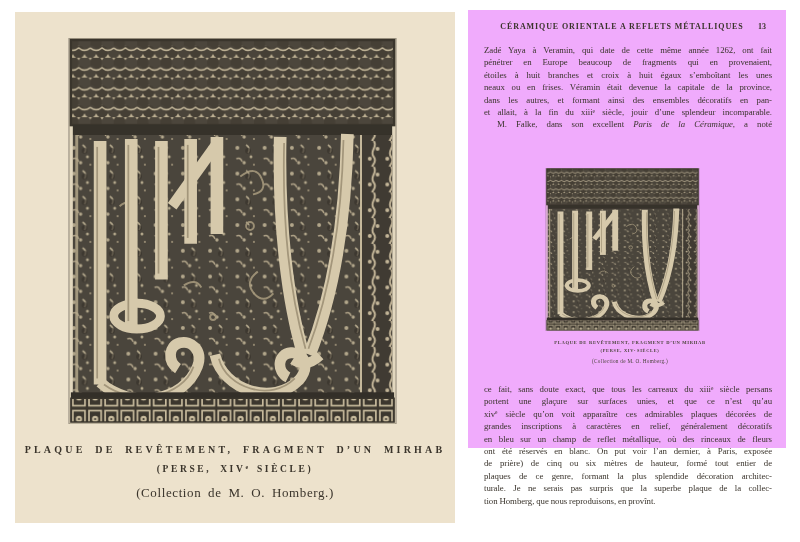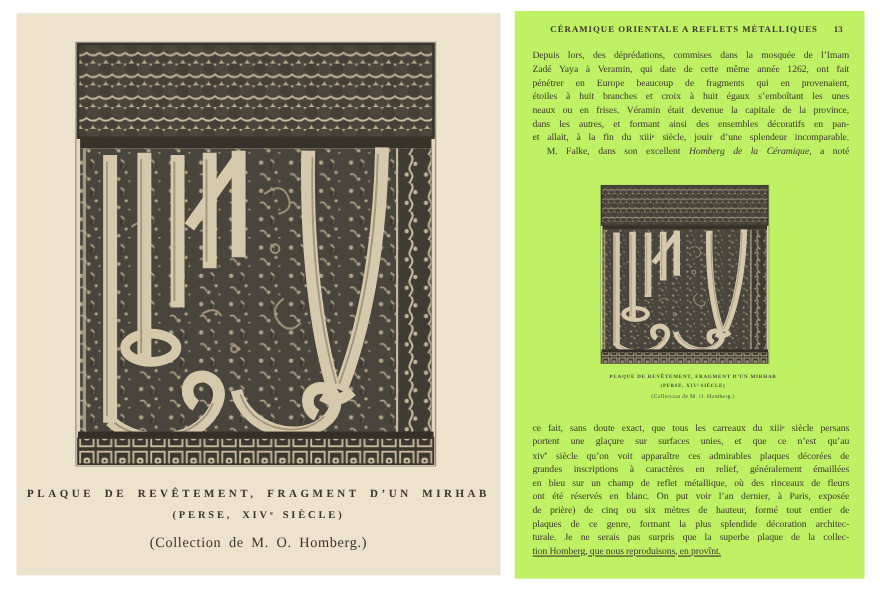--- a/index.html
+++ b/index.html
@@ -2,40 +2,40 @@
 <html><head>
 <meta charset="utf-8">
 <style>
   html,body{margin:0;padding:0;}
   body{
     width:800px;height:542px;position:relative;background:#ffffff;
     font-family:"Liberation Serif", serif;overflow:hidden;
   }
   .page{position:absolute;}
   #left-page{left:15px;top:12px;width:440px;height:511px;background:#EDE2CC;}
-  #right-page{left:468px;top:10px;width:318px;height:516px;background:#bef264;}
+  #right-page{left:468px;top:10px;width:318px;height:438px;background:#f0abfc;}
 
   
   .plate-large{position:absolute;left:52px;top:26px;width:331px;height:386px;}
   .lcap{position:absolute;left:0;top:432px;width:100%;text-align:center;color:#3A342B;}
   .lcap1{font-size:10px;font-weight:bold;letter-spacing:3.2px;word-spacing:4px;}
   .lcap2{margin-top:9px;font-size:9.5px;font-weight:bold;letter-spacing:2.6px;word-spacing:4px;}
   .lcap3{margin-top:11px;font-size:13px;letter-spacing:0.6px;word-spacing:3px;}
 
   
   .rheader{position:absolute;left:18px;top:12px;width:288px;display:flex;
            font-size:8px;font-weight:bold;letter-spacing:0.9px;color:#3A342B;}
   .rtitle{flex:1;text-align:center;}
   .rnum{width:16px;text-align:left;letter-spacing:0;}
   .para{position:absolute;left:16px;width:288px;color:#3A342C;
         font-size:8.8px;line-height:12.4px;letter-spacing:-0.05px;word-spacing:-0.2px;}
   #para1{top:34px;}
   #para2{top:373px;}
   .tline{text-align:justify;text-align-last:justify;height:12.4px;overflow:hidden;}
-  .tline.nofill{text-align-last:left;text-decoration:underline;}
+  .tline.nofill{text-align-last:left;}
   .tline.indent{padding-left:13px;}
   .it{font-style:italic;}
   .sup{font-size:0.62em;position:relative;top:-0.45em;letter-spacing:0;}
   .plate-small{position:absolute;left:77px;top:158px;width:155px;height:163px;}
   .rcap{position:absolute;left:18px;top:330px;width:288px;text-align:center;color:#4A443A;}
   .rcap1{font-size:4.6px;font-weight:bold;letter-spacing:0.7px;}
   .rcap2{margin-top:3px;font-size:4.4px;font-weight:bold;letter-spacing:0.7px;}
   .rcap3{margin-top:5px;font-size:5.2px;letter-spacing:0.3px;}
 
   svg.hidden-defs{position:absolute;width:0;height:0;}
@@ -143,45 +143,44 @@
   </div>
 </div>
 
 <div class="page" id="right-page">
   <div class="rheader">
     <div class="rtitle">CÉRAMIQUE ORIENTALE A REFLETS MÉTALLIQUES</div>
     <div class="rnum">13</div>
   </div>
 
   <div class="para" id="para1">
-      <div class="tline"><span>Depuis lors, des déprédations, commises dans la mosquée de l’Imam</span></div>
       <div class="tline"><span>Zadé Yaya à Veramin, qui date de cette même année 1262, ont fait</span></div>
       <div class="tline"><span>pénétrer en Europe beaucoup de fragments qui en provenaient,</span></div>
       <div class="tline"><span>étoiles à huit branches et croix à huit égaux s’emboîtant les unes</span></div>
       <div class="tline"><span>neaux ou en frises. Véramin était devenue la capitale de la province,</span></div>
       <div class="tline"><span>dans les autres, et formant ainsi des ensembles décoratifs en pan-</span></div>
       <div class="tline"><span>et allait, à la fin du xiii</span><span class="sup">e</span><span> siècle, jouir d’une splendeur incomparable.</span></div>
-      <div class="tline indent"><span>M. Falke, dans son excellent </span><span class="it">Homberg de la Céramique</span><span>, a noté</span></div>
+      <div class="tline indent"><span>M. Falke, dans son excellent </span><span class="it">Paris de la Céramique</span><span>, a noté</span></div>
     </div>
 
   <svg class="plate-small" viewBox="0 0 340 390" preserveAspectRatio="none">
     <use href="#plate-art"></use>
   </svg>
 
   <div class="rcap">
     <div class="rcap1">PLAQUE DE REVÊTEMENT, FRAGMENT D’UN MIRHAB</div>
     <div class="rcap2"><span>(PERSE, XIV</span><span class="sup">e</span><span> SIÈCLE)</span></div>
     <div class="rcap3">(Collection de M. O. Homberg.)</div>
   </div>
 
   <div class="para" id="para2">
       <div class="tline"><span>ce fait, sans doute exact, que tous les carreaux du xiii</span><span class="sup">e</span><span> siècle persans</span></div>
       <div class="tline"><span>portent une glaçure sur surfaces unies, et que ce n’est qu’au</span></div>
       <div class="tline"><span>xiv</span><span class="sup">e</span><span> siècle qu’on voit apparaître ces admirables plaques décorées de</span></div>
-      <div class="tline"><span>grandes inscriptions à caractères en relief, généralement émaillées</span></div>
+      <div class="tline"><span>grandes inscriptions à caractères en relief, généralement décoratifs</span></div>
       <div class="tline"><span>en bleu sur un champ de reflet métallique, où des rinceaux de fleurs</span></div>
       <div class="tline"><span>ont été réservés en blanc. On put voir l’an dernier, à Paris, exposée</span></div>
       <div class="tline"><span>de prière) de cinq ou six mètres de hauteur, formé tout entier de</span></div>
       <div class="tline"><span>plaques de ce genre, formant la plus splendide décoration architec-</span></div>
       <div class="tline"><span>turale. Je ne serais pas surpris que la superbe plaque de la collec-</span></div>
       <div class="tline nofill"><span>tion Homberg, que nous reproduisons, en provînt.</span></div>
     </div>
 </div>
 
 </body></html>

